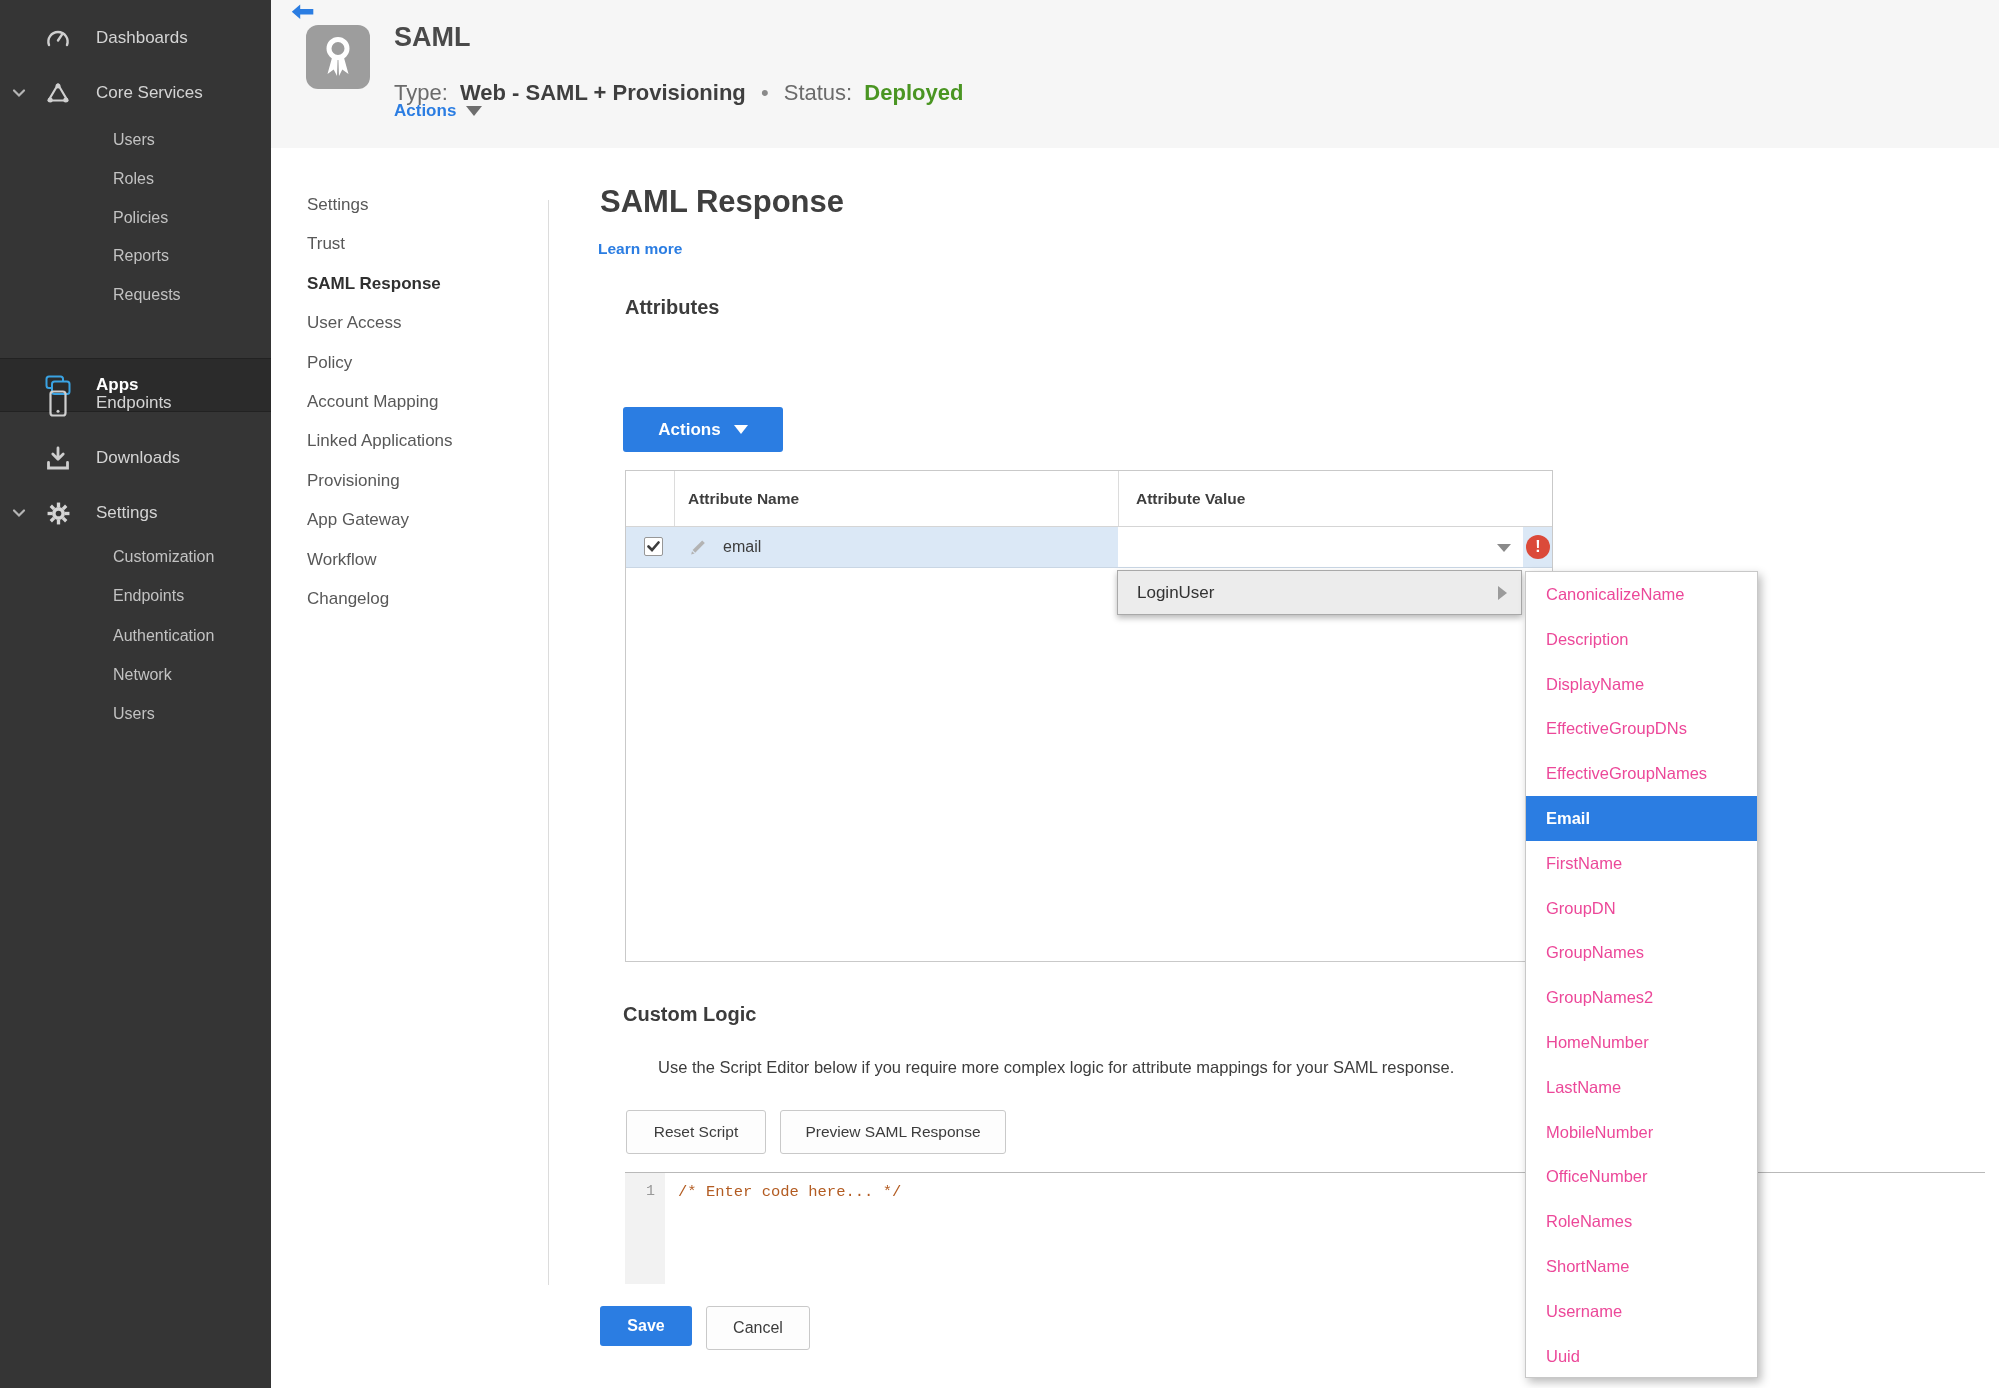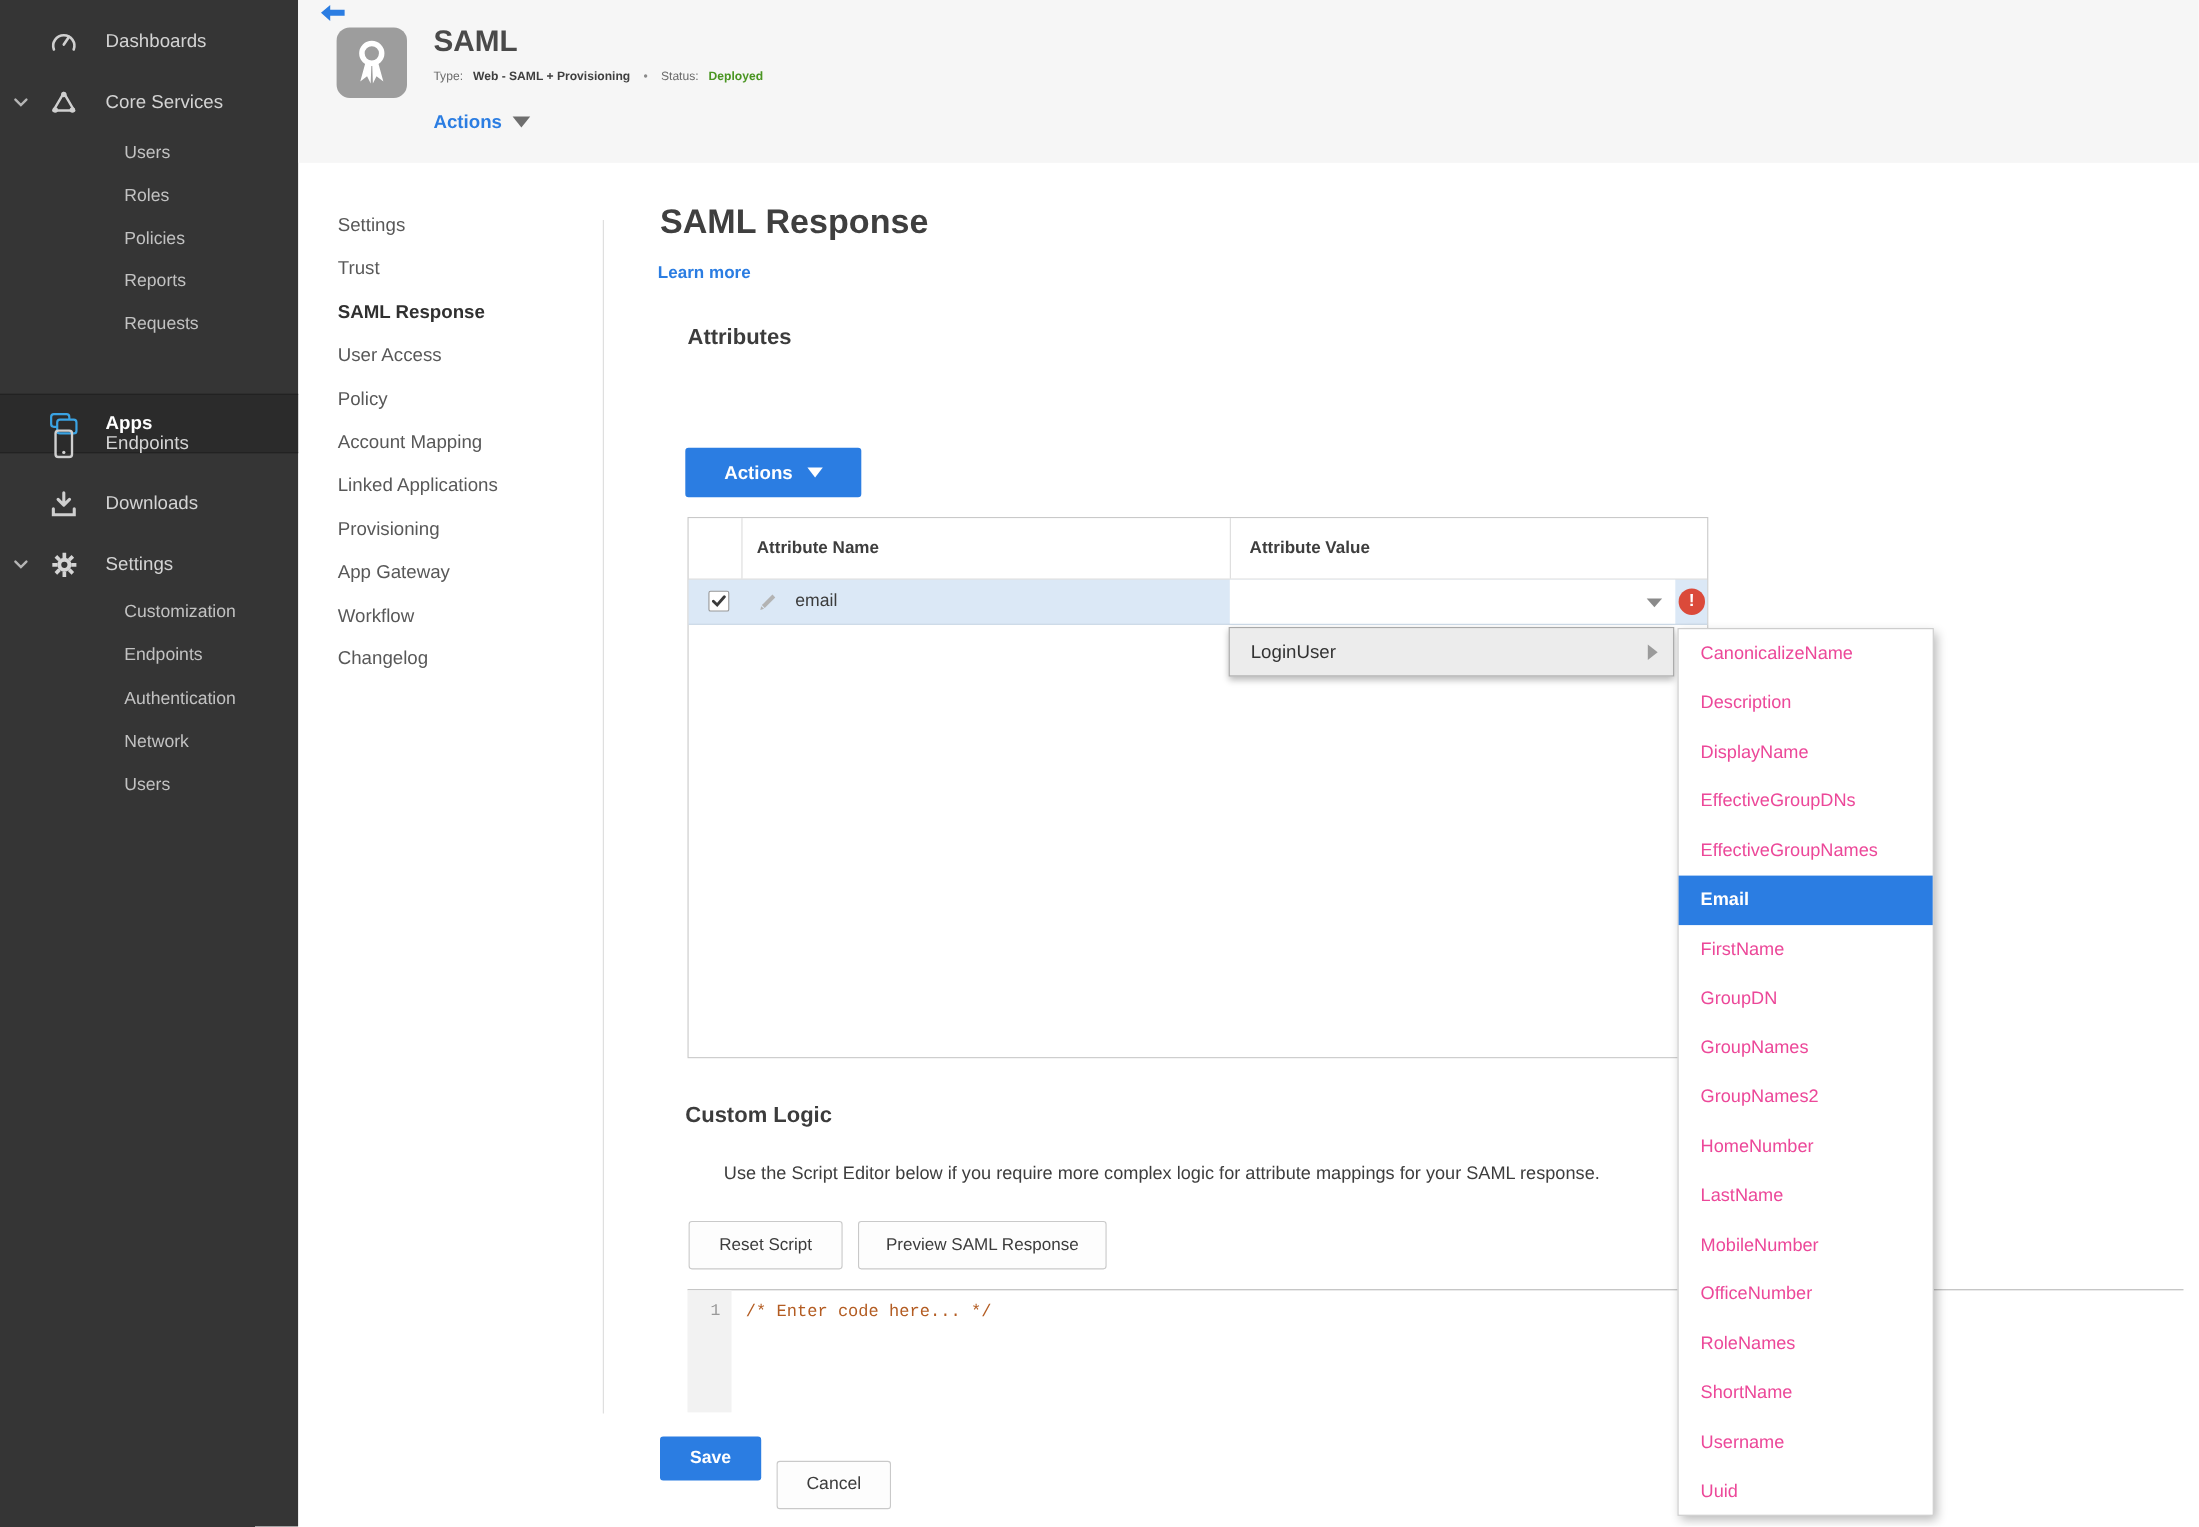--- a/index.html
+++ b/index.html
@@ -13,21 +13,21 @@
   .srow .lbl{position:absolute;left:96px;white-space:nowrap;}
   .srow.active{height:52px;background:#2b2b2b;border-top:1px solid #222;border-bottom:1px solid #222;color:#fff;font-weight:bold;margin-top:36px;}
   .subnav{list-style:none;margin:0;padding:0;position:absolute;left:0;width:271px;}
   .subnav li{height:var(--h);line-height:var(--h);padding-left:113px;color:#c2c2c2;font-size:16px;cursor:pointer;white-space:nowrap;}
 
   
   .header{position:absolute;left:271px;top:0;width:1728px;height:148px;background:#f6f6f6;}
   .back{position:absolute;left:20px;top:4px;cursor:pointer;display:flex;}
   .appicon{position:absolute;left:35px;top:25px;width:64px;height:64px;background:#9d9d9d;border-radius:12px;display:flex;align-items:center;justify-content:center;}
   .apptitle{position:absolute;left:123px;top:22px;font-size:27px;font-weight:bold;color:#4a4a4a;}
-  .meta{position:absolute;left:123px;top:64px;font-size:11px;color:#6b6b6b;white-space:nowrap;}
+  .meta{position:absolute;left:123px;top:80px;font-size:22px;color:#6b6b6b;white-space:nowrap;}
   .meta b{color:#3f3f3f;}
   .meta .dot{margin:0 9px;color:#8a8a8a;}
   .meta .deployed{color:#4a9522;font-weight:bold;}
   .hdr-actions{position:absolute;left:123px;top:101px;font-size:17px;font-weight:bold;color:#2b7de2;cursor:pointer;display:flex;align-items:center;}
   .caret-dn{width:0;height:0;border-left:8px solid transparent;border-right:8px solid transparent;border-top:10px solid #6e6e6e;margin-left:10px;}
 
   
   .appnav{list-style:none;margin:0;padding:0;position:absolute;left:307px;top:185px;width:235px;}
   .appnav li{height:39.4px;line-height:39.4px;font-size:17px;color:#585858;cursor:pointer;white-space:nowrap;}
   .appnav li.active{font-weight:bold;color:#303030;}
@@ -63,21 +63,21 @@
   .submenu li{height:44.8px;line-height:44.8px;padding-left:20px;font-size:16.5px;color:#ec4899;cursor:pointer;white-space:nowrap;}
   .submenu li.selected{background:#2b7de2;color:#fff;font-weight:bold;}
 
   
   .editor-topline{position:absolute;left:625px;top:1172px;width:1360px;height:1px;background:#b9b9b9;z-index:1;}
   .gutter{position:absolute;left:625px;top:1173px;width:40px;height:111px;background:#f2f2f2;z-index:2;}
   .lineno{position:absolute;left:625px;top:1183px;width:30px;text-align:right;font-family:"Liberation Mono",monospace;font-size:15px;color:#999;z-index:3;}
   .code{position:absolute;left:678px;top:1183px;font-family:"Liberation Mono",monospace;font-size:15.5px;color:#b35c22;z-index:3;white-space:pre;cursor:text;}
 
   .save-btn{left:600px;top:1306px;width:92px;height:40px;font-size:16px;}
-  .cancel-btn{left:706px;top:1306px;width:104px;height:44px;font-size:16px;margin-top:22px;}
+  .cancel-btn{left:706px;top:1306px;width:104px;height:44px;font-size:16px;}
 </style>
 </head>
 <body>
 
 <div class="canvas">
 
   <aside class="sidebar">
 
     <div class="srow" style="top:19px">
       <span class="ic">

